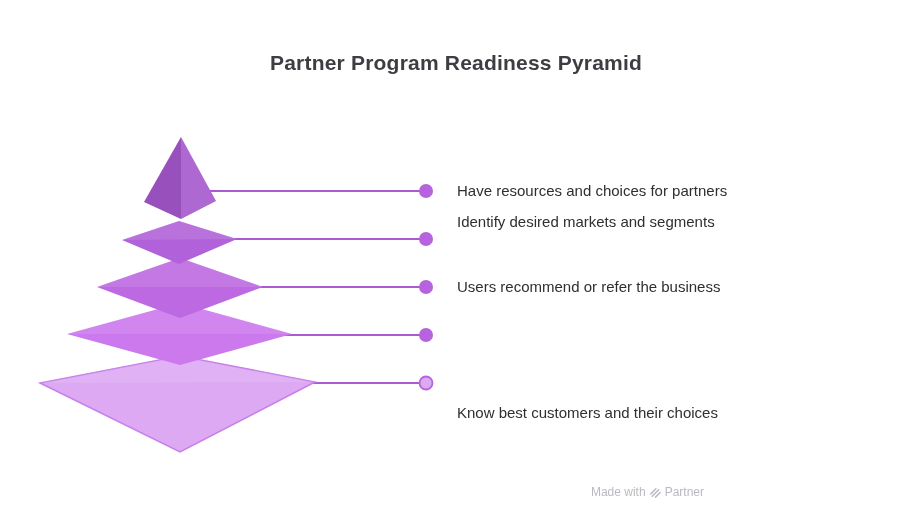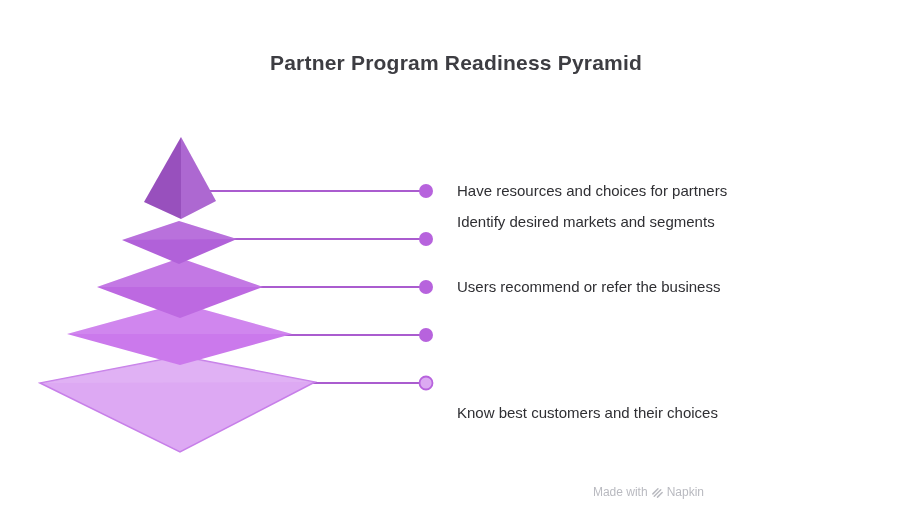--- a/index.html
+++ b/index.html
@@ -105,16 +105,16 @@
     <span>Made with</span>
     <span>
       <svg width="13" height="13" viewBox="0 0 14 14">
         <g stroke="#b9bac0" stroke-width="1.6" stroke-linecap="round" fill="none">
           <path d="M2,8.5 L7.5,3"></path>
           <path d="M3.5,11 L10.5,4"></path>
           <path d="M7,12 L12,7"></path>
         </g>
       </svg>
     </span>
-    <span>Napkin</span>
+    <span>Partner</span>
   </div>
 
 </div>
 
 </body></html>

